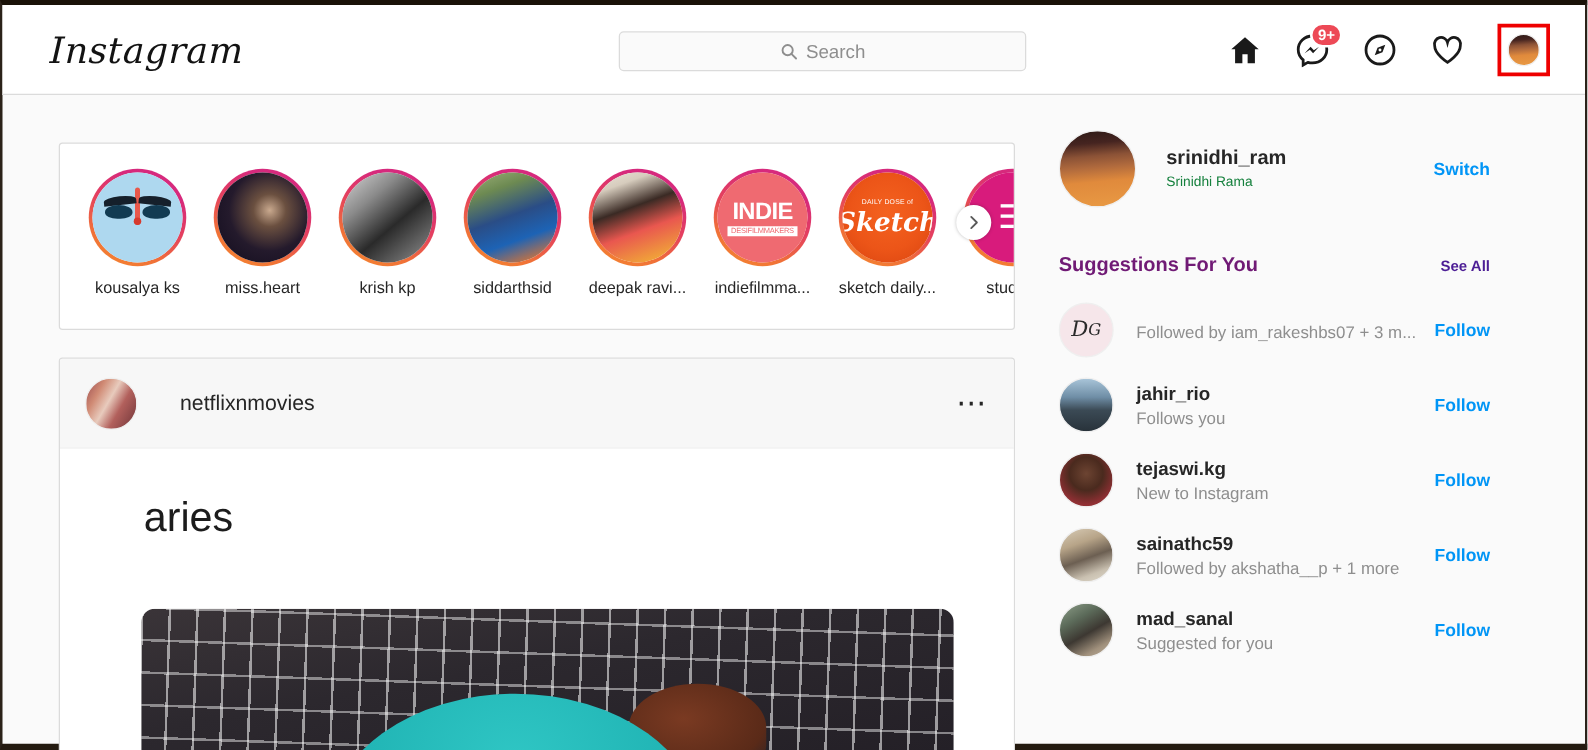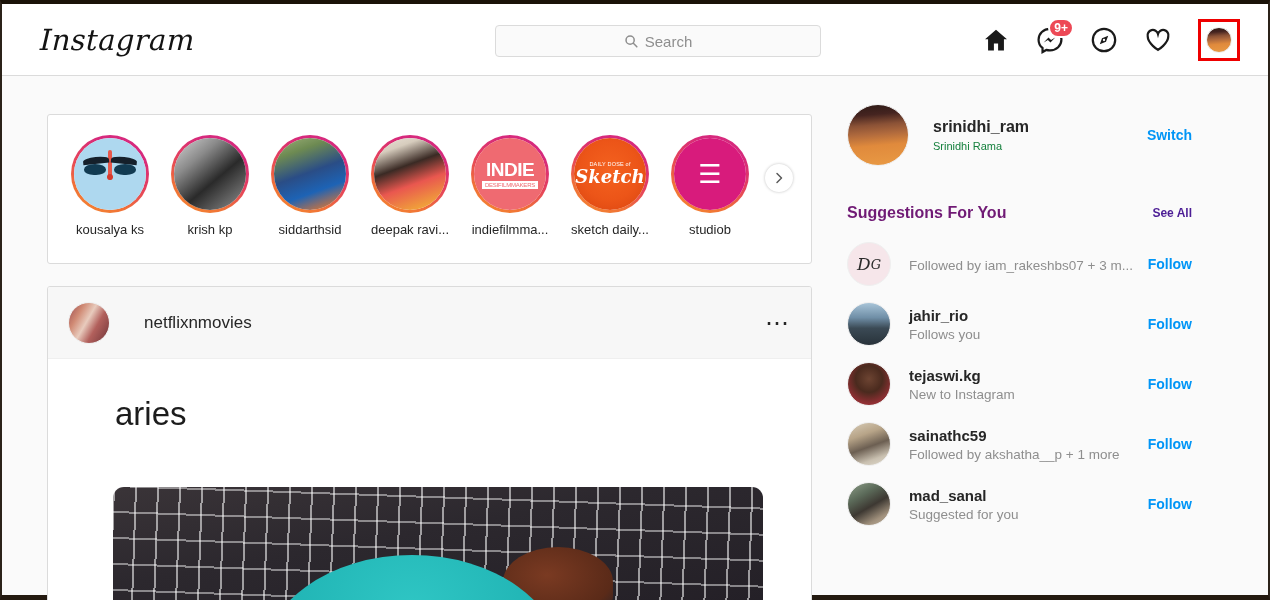--- a/index.html
+++ b/index.html
@@ -251,21 +251,21 @@
   
   .thumb-text {
     position: absolute; inset: 0;
     display: flex; flex-direction: column;
     align-items: center; justify-content: center;
     color: #fff; text-align: center; line-height: 1;
   }
   .indie-big { font-size: 19px; font-weight: bold; letter-spacing: -0.5px; }
   .indie-small { font-size: 6px; margin-top: 2px; background: #fff; color: #ef6a71; padding: 1px 3px; letter-spacing: -0.2px; }
   .sk-top { font-size: 5.5px; letter-spacing: .2px; }
-  .sk-main { font-family: "DejaVu Serif", serif; font-style: italic; font-size: 18px; font-weight: bold; margin-top: 1px; }
+  .sk-main { font-family: "DejaVu Serif", serif; font-style: italic; font-size: 21px; font-weight: bold; margin-top: 1px; }
   .studio-m { font-family: "DejaVu Sans", sans-serif; font-size: 26px; font-weight: bold; color: #fff; }
 
   
   .krishna { position: absolute; inset: 0; }
   .kr-eye { position: absolute; width: 22px; height: 11px; background: #123b52; border-radius: 50% 50% 45% 45%; top: 36%; }
   .kr-eye.l { left: 14%; } .kr-eye.r { right: 14%; }
   .kr-brow { position: absolute; width: 26px; height: 7px; background: #15202b; border-radius: 50% 50% 0 0; top: 27%; }
   .kr-brow.l { left: 12%; transform: rotate(-6deg);} .kr-brow.r { right: 12%; transform: rotate(6deg);}
   .kr-tilak { position: absolute; left: 50%; top: 16%; width: 4px; height: 30px; background: #e8584b; transform: translateX(-50%); border-radius: 2px; }
   .kr-dot { position: absolute; left: 50%; top: 50%; width: 6px; height: 6px; border-radius: 50%; background: #d63a2e; transform: translateX(-50%); }
@@ -343,20 +343,28 @@
                   <div class="kr-eye l"></div>
                     <div class="kr-eye r"></div>
                   <div class="kr-dot"></div>
                 </div>
               </div>
             </div>
           </div>
           <div class="story-name">kousalya ks</div>
         </div>
 
+        <div class="story">
+          <div class="ring">
+            <div class="ring-inner">
+                <div class="ring-img s-missheart"></div>
+              </div>
+          </div>
+          <div class="story-name">miss.heart</div>
+        </div>
 
         <div class="story">
           <div class="ring">
             <div class="ring-inner">
                 <div class="ring-img s-krish"></div>
               </div>
           </div>
           <div class="story-name">krish kp</div>
         </div>
 

